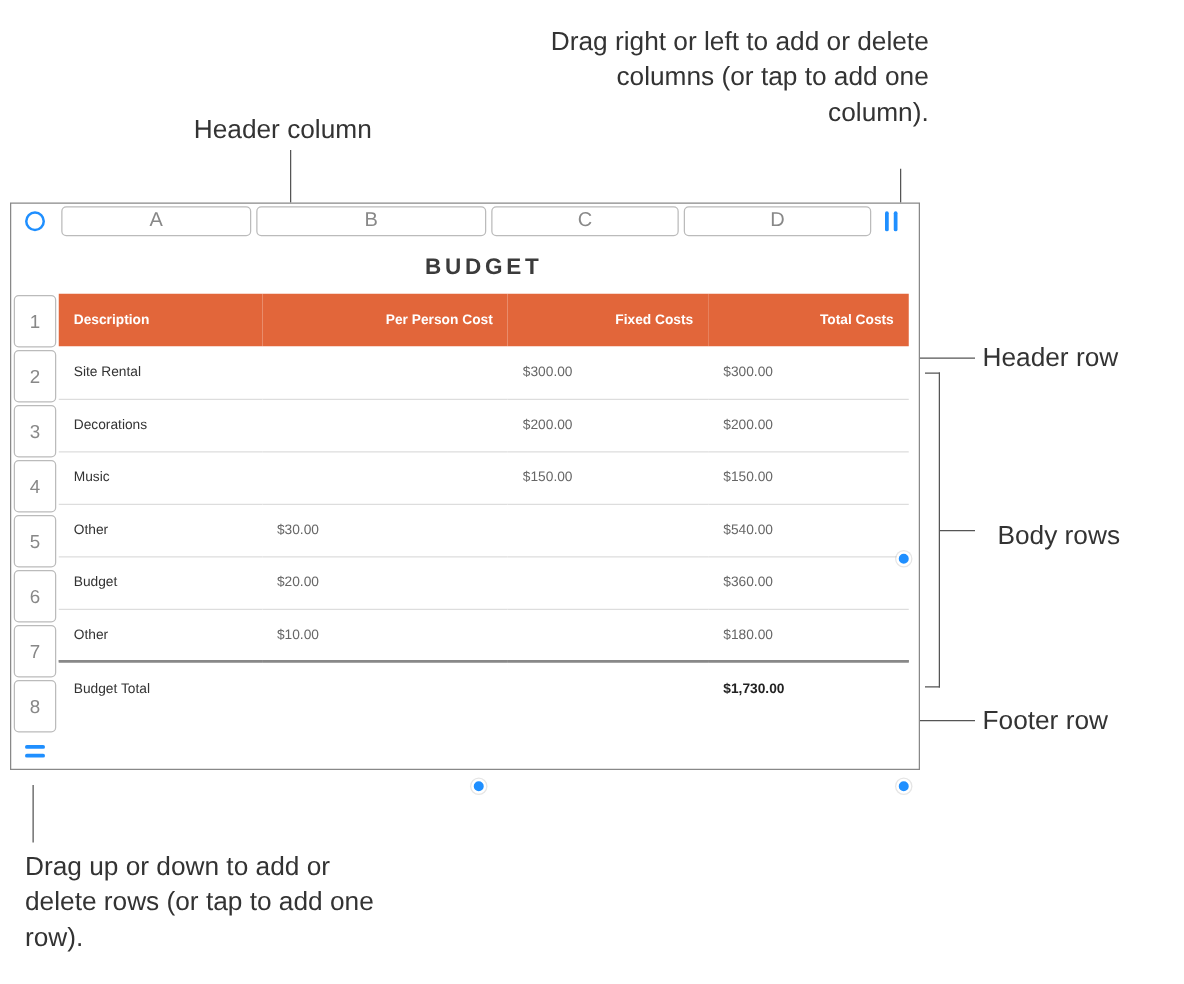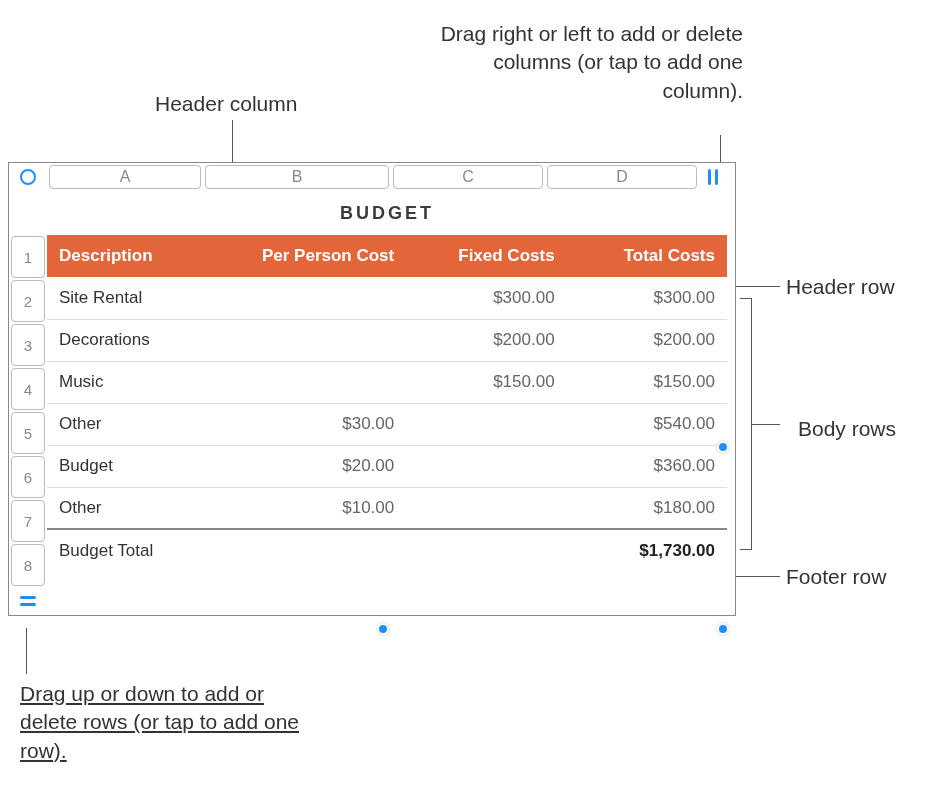--- a/index.html
+++ b/index.html
@@ -116,52 +116,52 @@
     font-weight:600; letter-spacing:3px; font-size:18px;
     color: #3b3b3b;
   }
   table {
     width:100%;
     border-collapse: collapse;
   }
   th, td {
     height:42px;
     padding: 0 12px;
-    font-size:17px;
+    font-size:11px;
     text-align:left;
     border-bottom: 1px solid #ddd;
   }
   thead th {
     background: #e2663a;
     color:#fff;
     font-weight:600;
     border-bottom: none;
   }
   thead th.num { text-align:right; }
-  td.num { text-align:right; color:#666; }
+  td.num { text-align:left; color:#666; }
   td.desc { font-weight:400; color:#333; }
   tbody tr:last-child td { border-bottom: 2px solid #888; }
   tfoot td { border-bottom:none; font-weight:700; }
   tfoot td.num { color:#222; }
   .sel-dot {
     position:absolute;
     width:12px; height:12px; border-radius:50%;
     background:#1f8fff; border:2px solid #fff;
     box-shadow: 0 0 0 1px rgba(0,0,0,0.1);
   }
 </style>
 </head>
 <body>
 
 <div class="callout" style="left:155px; top:90px;">Header column</div>
 <div class="callout" style="left:433px; top:20px; width:310px; text-align:right;">Drag right or left to add or delete columns (or tap to add one column).</div>
 <div class="callout" style="left:786px; top:273px;">Header row</div>
 <div class="callout" style="left:798px; top:415px;">Body rows</div>
 <div class="callout" style="left:786px; top:563px;">Footer row</div>
-<div class="callout" style="left:20px; top:680px; width:300px;text-decoration:underline;">Drag up or down to add or delete rows (or tap to add one row).</div>
+<div class="callout" style="left:20px; top:680px; width:300px;">Drag up or down to add or delete rows (or tap to add one row).</div>
 
 <div class="callout-line" style="left:232px; top:120px; width:1px; height:60px;"></div>
 <div class="bracket" style="left:56px; top:180px; width:144px; height:10px; border-left:1px solid #555; border-right:1px solid #555; border-bottom:1px solid #555;"></div>
 <div class="callout-line" style="left:128px; top:190px; width:1px; height:72px;"></div>
 
 <div class="callout-line" style="left:720px; top:135px; width:1px; height:32px;"></div>
 
 <div class="callout-line" style="left:720px; top:286px; width:60px; height:1px;"></div>
 
 <div class="bracket" style="left:740px; top:298px; width:12px; height:252px; border-top:1px solid #555; border-right:1px solid #555; border-bottom:1px solid #555;"></div>

